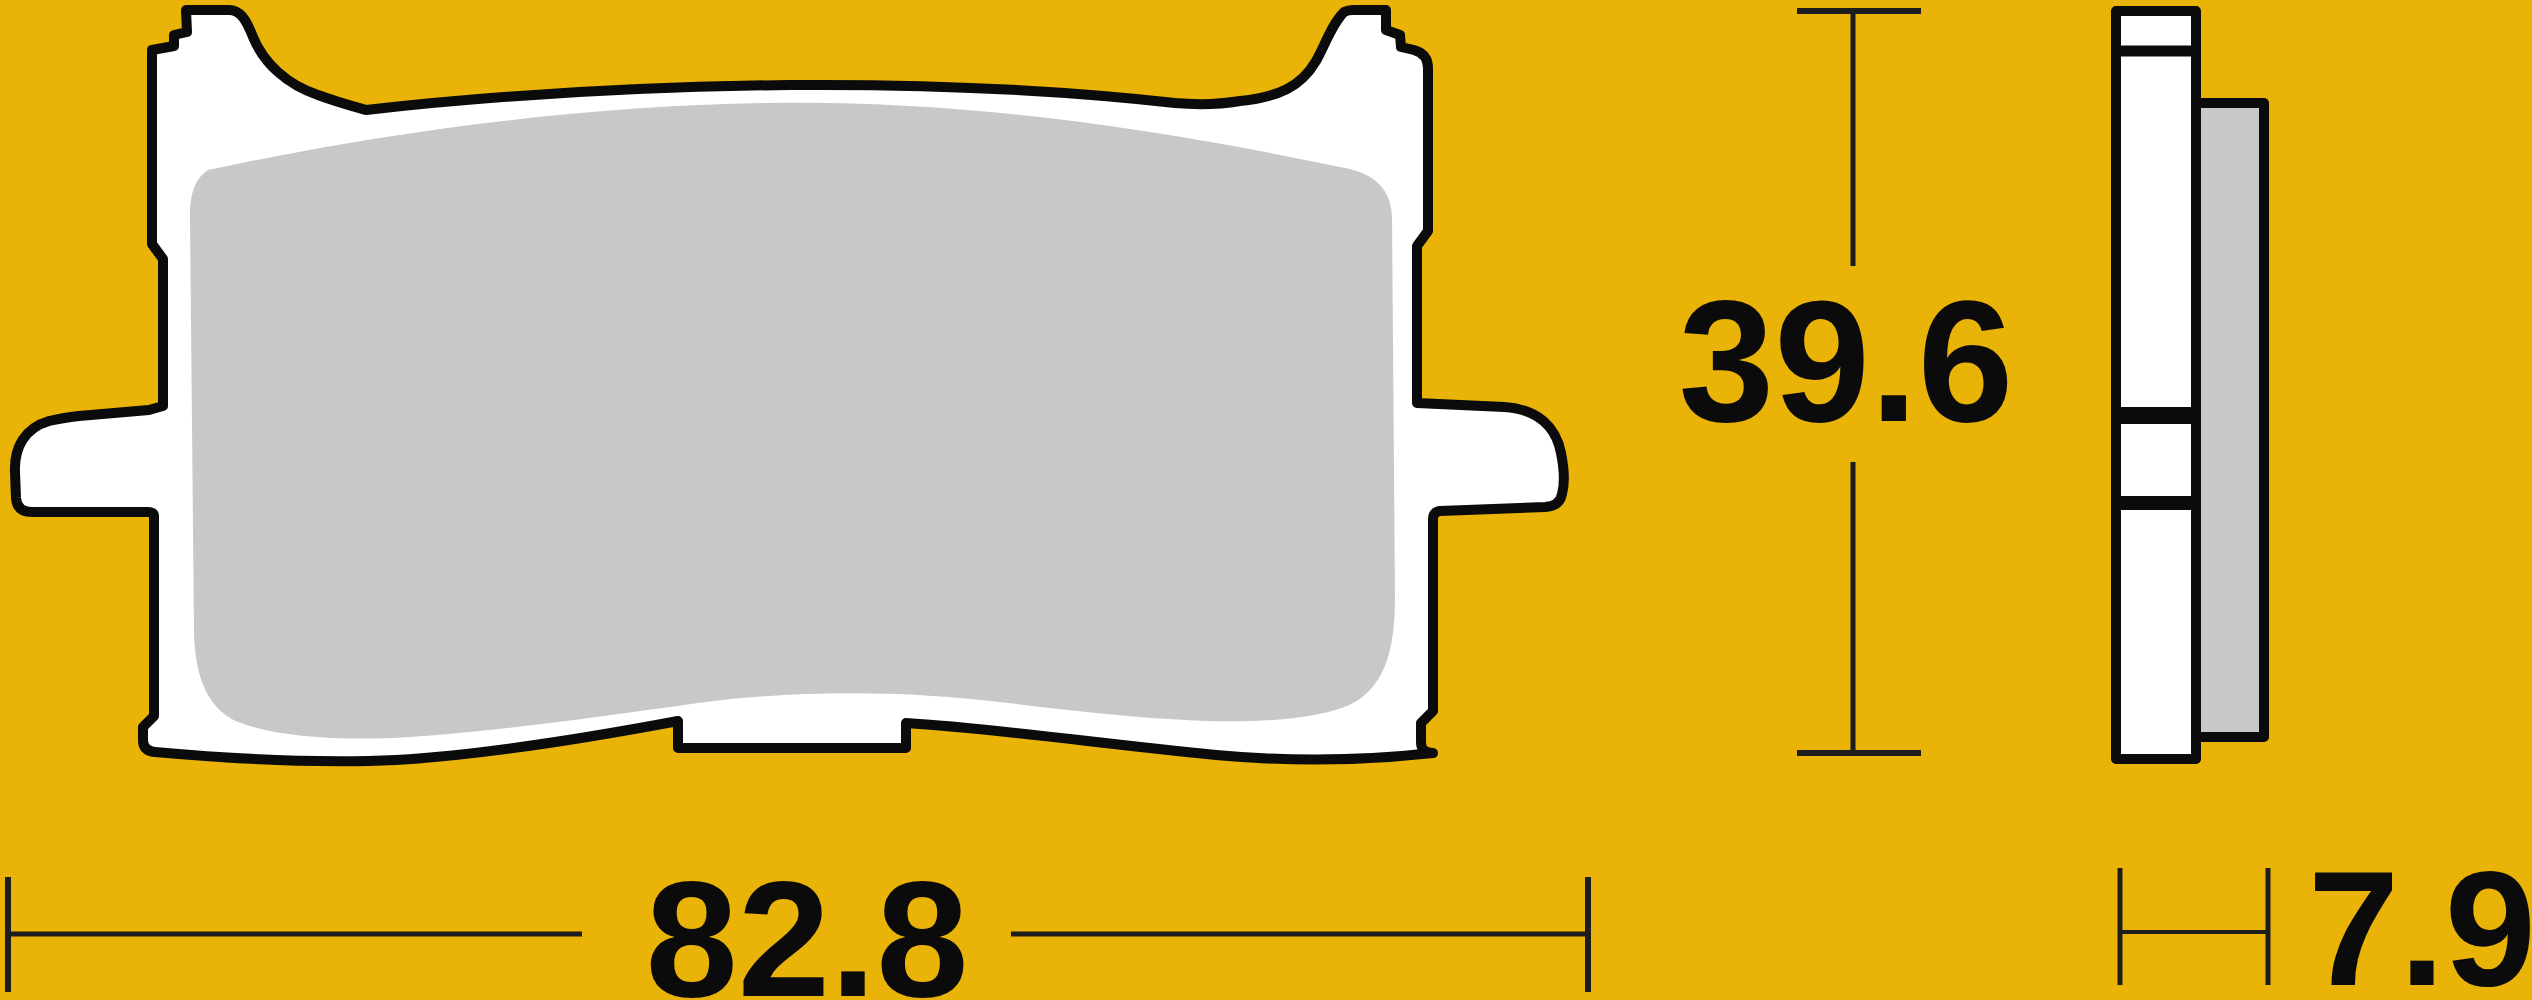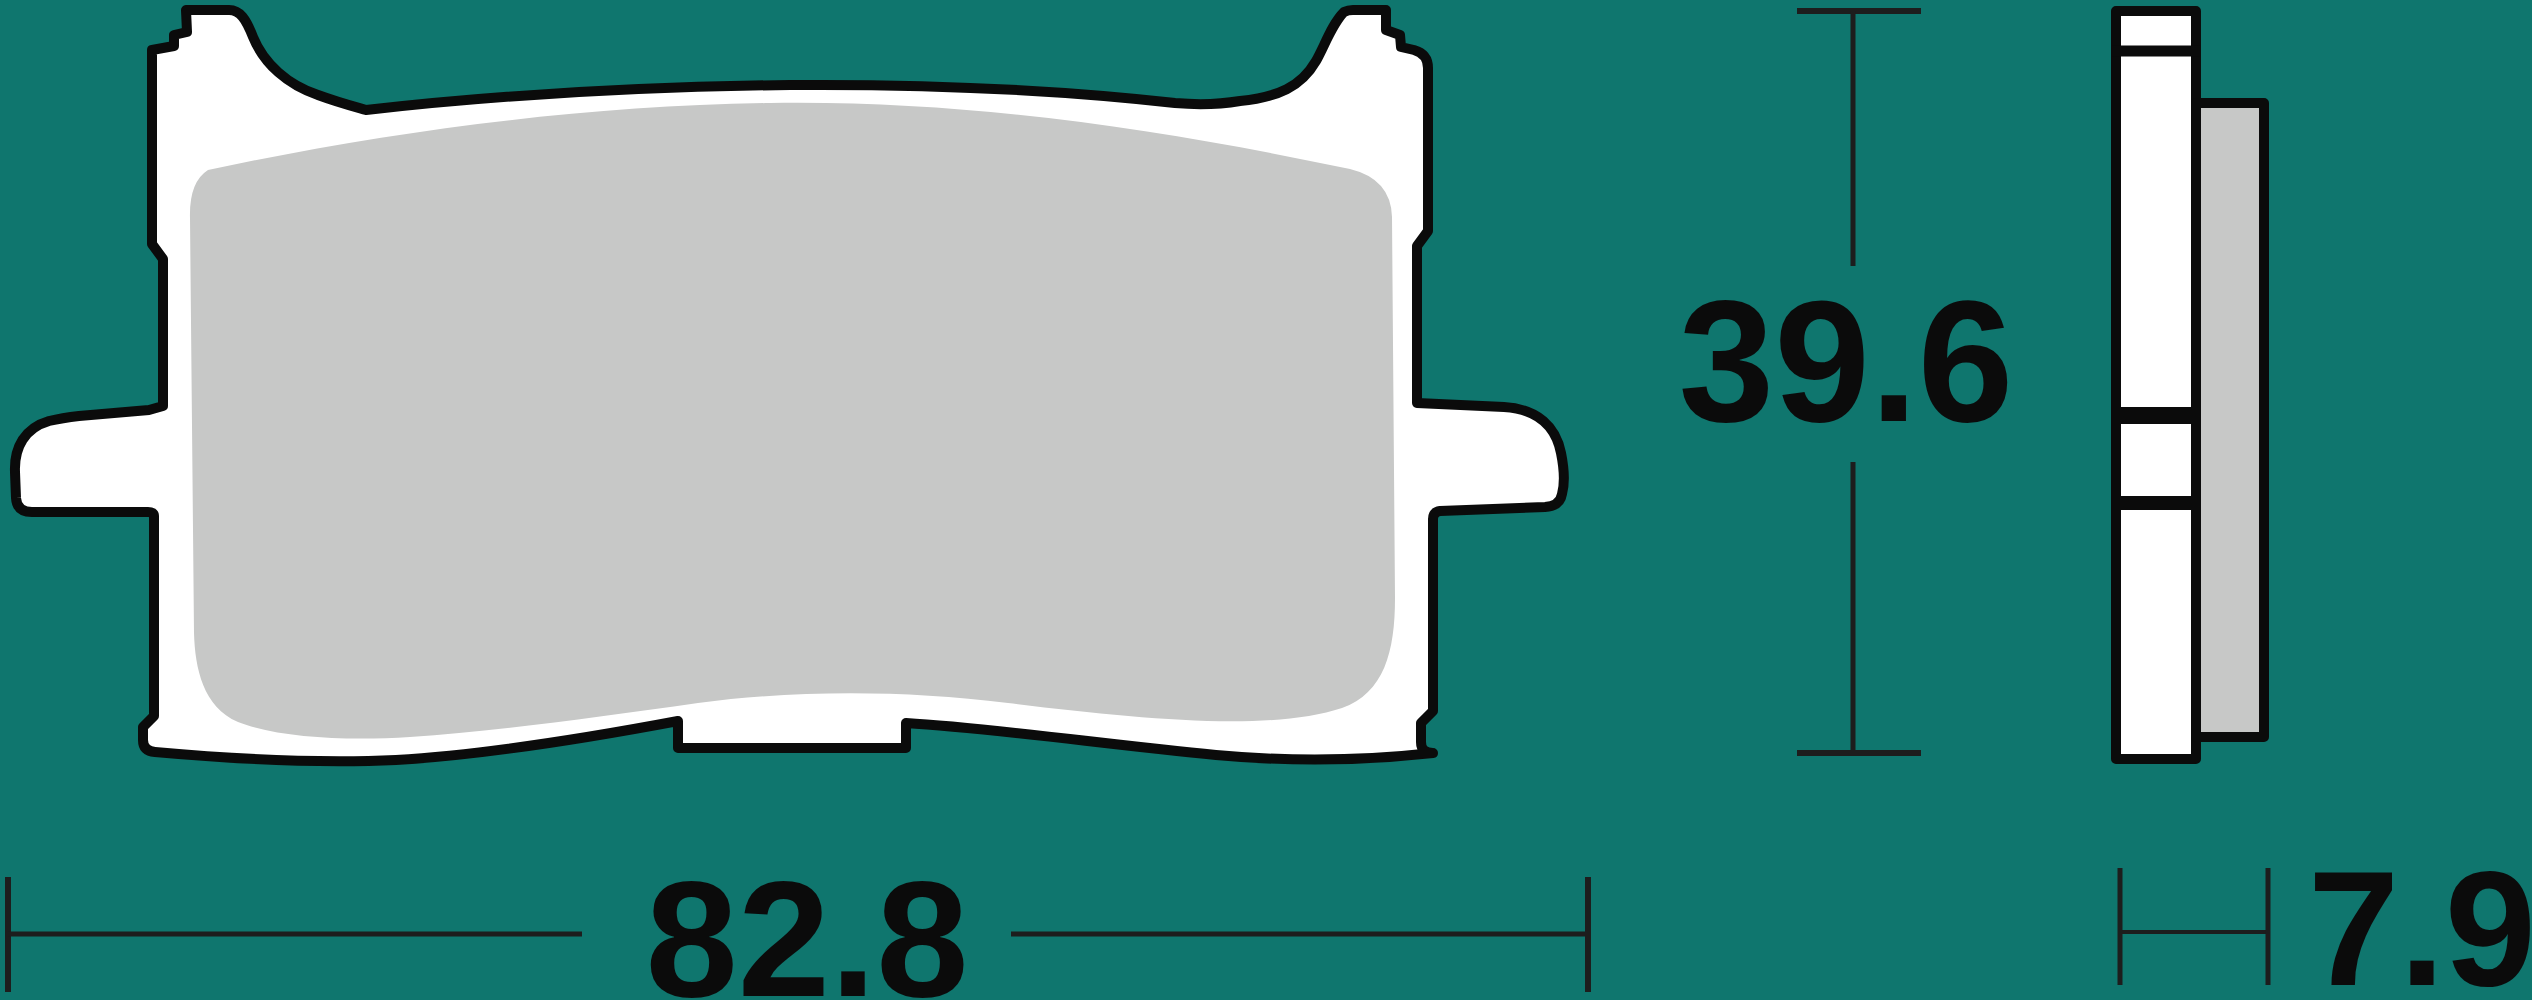--- a/index.html
+++ b/index.html
@@ -4,21 +4,21 @@
 <style>
   html, body {
     margin: 0;
     padding: 0;
     background: #ffffff;
   }
   .canvas {
     position: relative;
     width: 2532px;
     height: 1000px;
-    background: #0f766e;
+    background: #eab308;
     overflow: hidden;
   }
   svg { display: block; }
   .outline-stroke {
     stroke-width: 10;
     stroke-linejoin: round;
     stroke-linecap: round;
   }
   .dim-stroke {
     stroke-linecap: butt;

